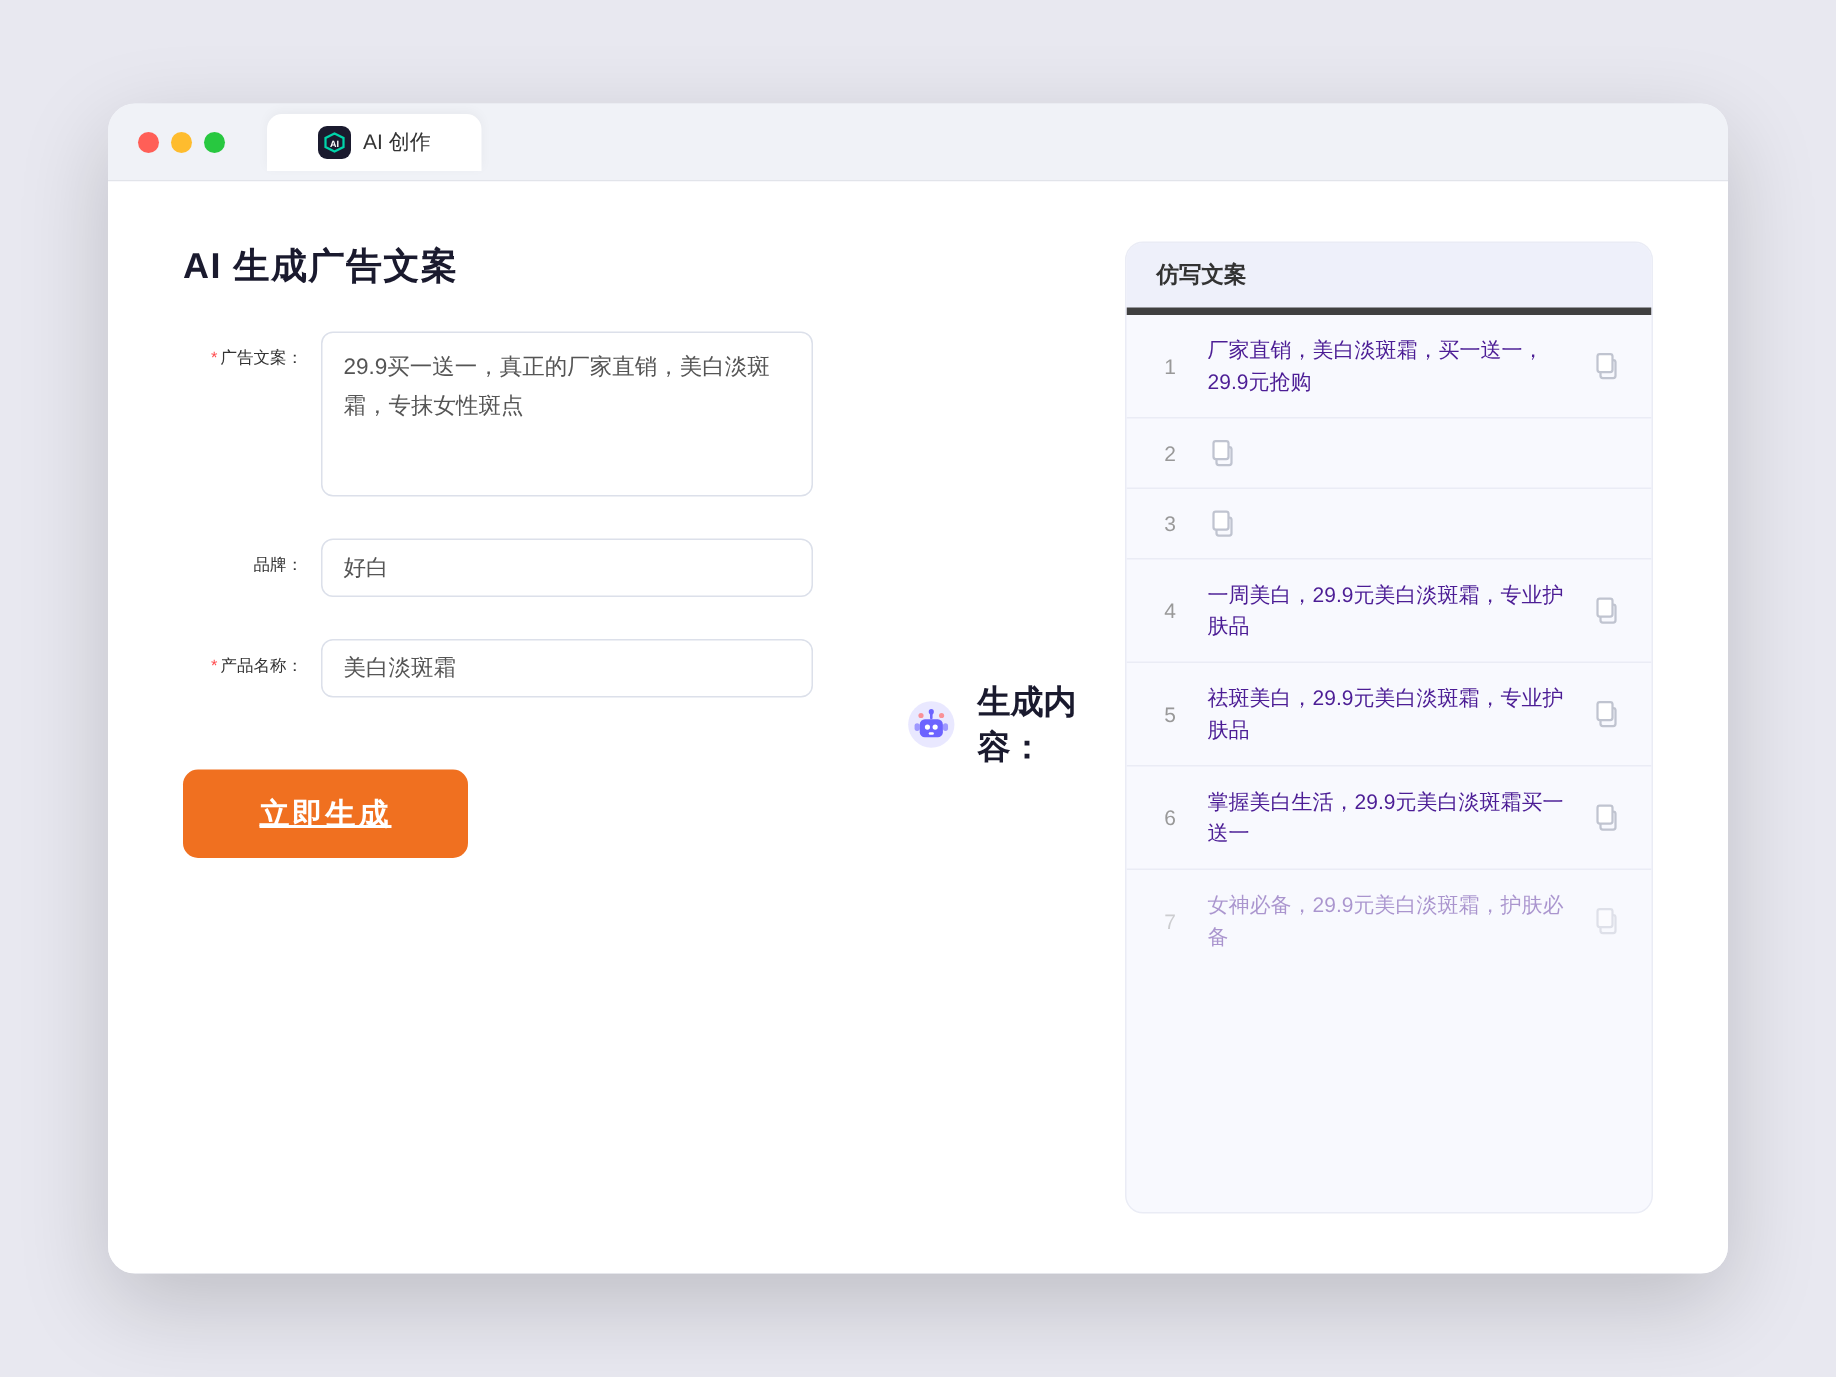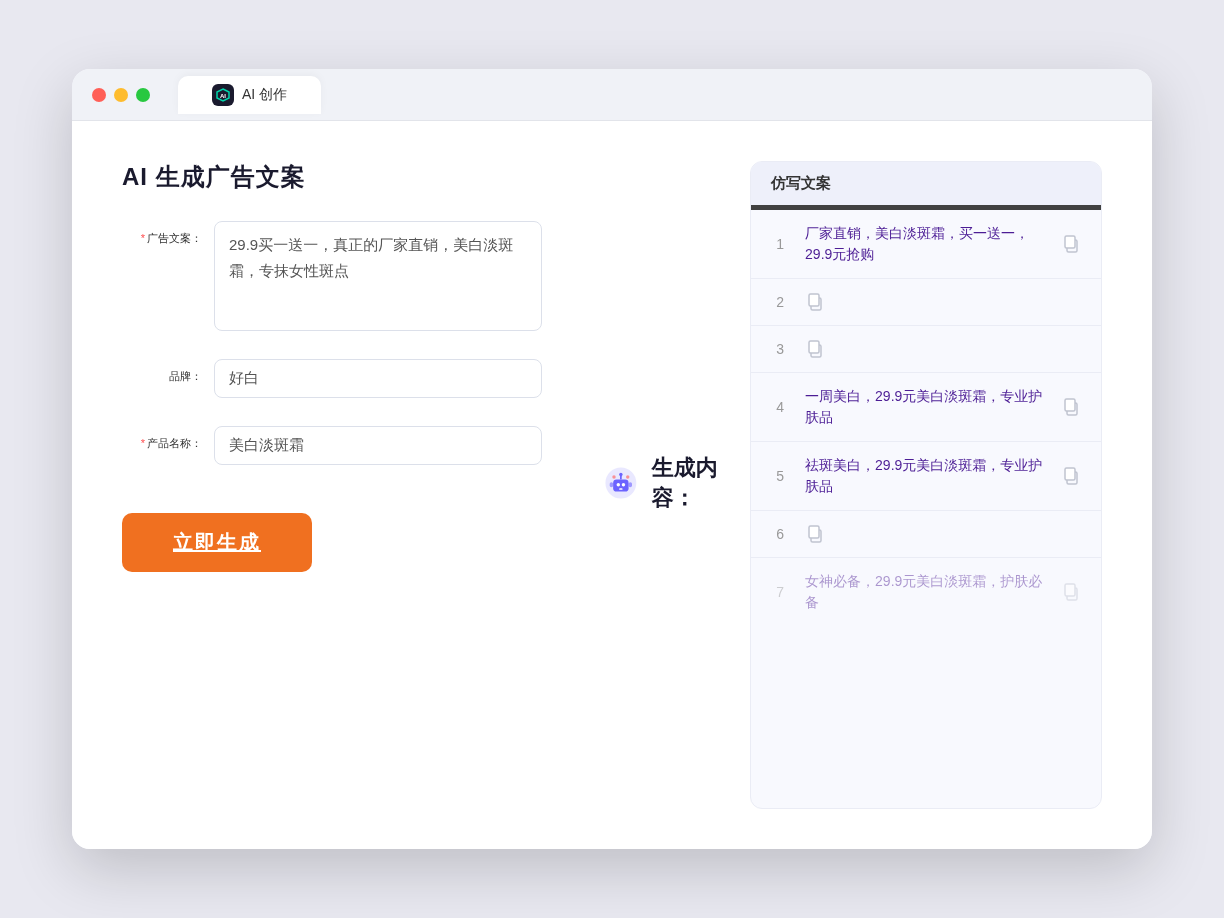--- a/index.html
+++ b/index.html
@@ -311,20 +311,21 @@
             <div class="result-row">
               <span class="row-num">5</span>
               <span class="row-text">祛斑美白，29.9元美白淡斑霜，专业护肤品</span>
               <span class="copy-icon"><svg viewBox="0 0 20 20" fill="currentColor">
                   <rect x="6" y="6" width="10" height="12" rx="1.5" stroke="currentColor" stroke-width="1.5" fill="none"></rect>
                   <rect x="4" y="2" width="10" height="12" rx="1.5" stroke="currentColor" stroke-width="1.5" fill="white"></rect>
                 </svg></span>
             </div>
             <div class="result-row">
               <span class="row-num">6</span>
+              <span class="row-text">掌握美白生活，29.9元美白淡斑霜买一送一</span>
               <span class="copy-icon"><svg viewBox="0 0 20 20" fill="currentColor">
                   <rect x="6" y="6" width="10" height="12" rx="1.5" stroke="currentColor" stroke-width="1.5" fill="none"></rect>
                   <rect x="4" y="2" width="10" height="12" rx="1.5" stroke="currentColor" stroke-width="1.5" fill="white"></rect>
                 </svg></span>
             </div>
             <div class="result-row faded">
               <span class="row-num">7</span>
               <span class="row-text">女神必备，29.9元美白淡斑霜，护肤必备</span>
               <span class="copy-icon"><svg viewBox="0 0 20 20" fill="currentColor">
                   <rect x="6" y="6" width="10" height="12" rx="1.5" stroke="currentColor" stroke-width="1.5" fill="none"></rect>

